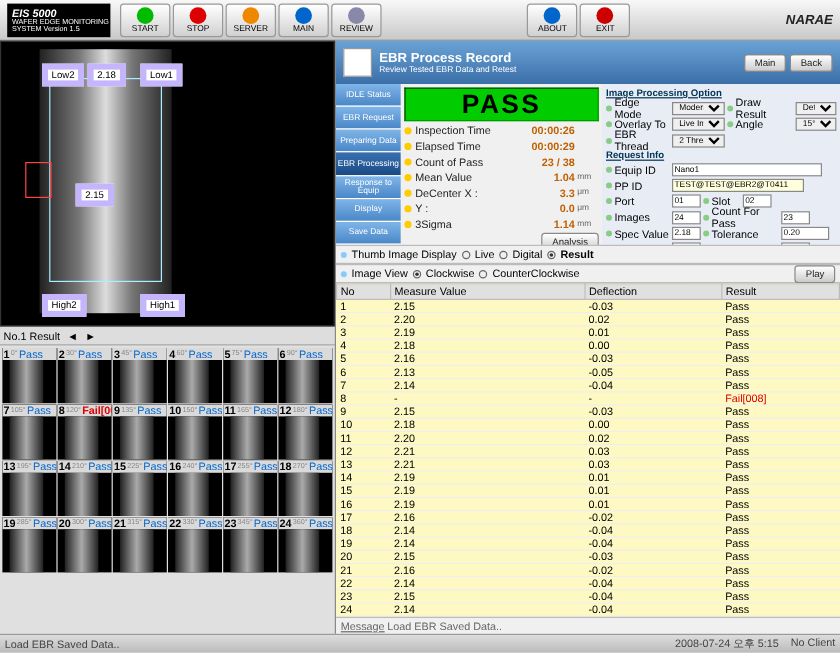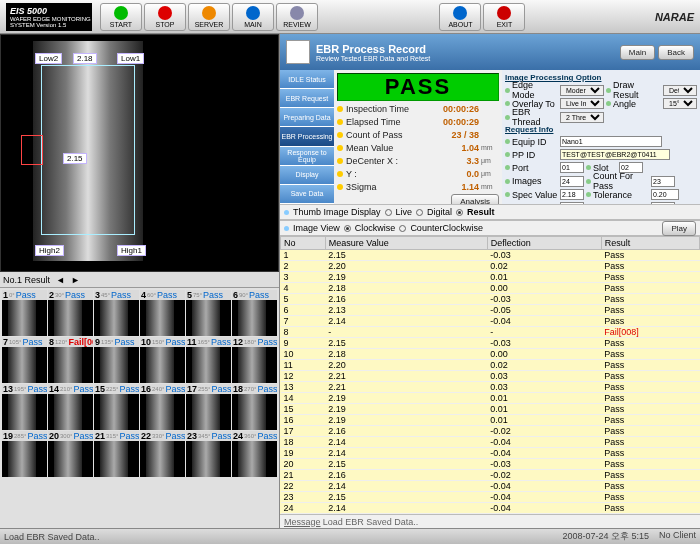--- a/index.html
+++ b/index.html
@@ -8,21 +8,21 @@
 .logo-box { width:86px; height:28px; background:#000; color:#fff; font-style:italic; font-weight:bold; font-size:12px; display:flex; flex-direction:column; justify-content:center; padding-left:4px; }
 .logo-sub { font-size:6px; font-style:normal; font-weight:normal; }
 .tb-btns { display:flex; gap:2px; margin-left:8px; }
 .tb-btn { width:42px; height:28px; background:linear-gradient(#fff,#d0d0d0); border:1px solid #999; border-radius:3px; display:flex; flex-direction:column; align-items:center; justify-content:center; font-size:7px; cursor:pointer; }
 .tb-btn .ic { width:14px; height:14px; border-radius:50%; margin-bottom:1px; }
 .narae { margin-left:auto; font-size:11px; font-weight:bold; font-style:italic; color:#222; }
 .content { display:flex; height:494px; }
 .left { width:310px; display:flex; flex-direction:column; }
 .main-img { height:238px; background:#000; position:relative; border:1px solid #333; }
 .wafer { position:absolute; left:32px; top:6px; width:110px; height:220px; background:linear-gradient(90deg,#222 0%,#777 30%,#ddd 50%,#777 70%,#222 100%); }
-.callout { position:absolute; background:#fff; padding:0 3px; font-size:8px; border:1px solid #c4b5fd; }
+.callout { position:absolute; background:#fff; padding:0 3px; font-size:8px; border:5px solid #c4b5fd; }
 .ruler { position:absolute; border:1px solid #aef; }
 .img-ctrl { height:16px; background:#ddd; display:flex; align-items:center; padding:0 3px; font-size:8px; border-bottom:1px solid #999; }
 .thumbs { flex:1; background:#e0e0e0; overflow:hidden; padding:2px; }
 .trow { display:flex; height:46px; margin-bottom:1px; gap:1px; }
 .thumb { flex:1; background:#000; position:relative; overflow:hidden; }
 .thumb-hdr { position:absolute; top:0; left:0; right:0; height:10px; background:rgba(230,230,230,0.95); font-size:7px; padding:0 1px; display:flex; gap:1px; align-items:center; }
 .thumb-hdr .res.pass { color:#06c; }
 .thumb-hdr .res.fail { color:#d00; font-weight:bold; }
 .thumb-hdr .deg { color:#888; font-size:6px; }
 .thumb-img { position:absolute; top:10px; bottom:0; left:6px; width:28px; background:linear-gradient(90deg,#222,#aaa,#222); }
@@ -402,21 +402,21 @@
           </div>
         <div class="orow">
             <span class="bul"></span>
             <span class="lab">EBR Thread</span>
             <select style="width:44px;"><option>2 Thread</option></select>
           </div>
         <div class="hdr">Request Info</div>
         <div class="orow">
             <span class="bul"></span>
             <span class="lab">Equip ID</span>
-            <input style="width: 102px;" value="Nano1">
+            <input style="width: 125px;" value="Nano1">
           </div>
         <div class="orow">
             <span class="bul"></span>
             <span class="lab">PP ID</span>
             <input style="width: 110px; background: rgb(255, 255, 221);" value="TEST@TEST@EBR2@T0411">
           </div>
         <div class="orow">
             <span class="bul"></span>
             <span class="lab">Port</span>
             <input style="width: 24px;" value="01">
@@ -431,21 +431,21 @@
             <span class="bul"></span>
             <span class="lab" style="width:56px">Count For Pass</span>
             <input style="width: 24px;" value="23">
           </div>
         <div class="orow">
             <span class="bul"></span>
             <span class="lab">Spec Value</span>
             <input style="width: 24px;" value="2.18">
             <span class="bul"></span>
             <span class="lab" style="width:56px">Tolerance</span>
-            <input style="width: 28px;" value="0.20">
+            <input style="width: 40px;" value="0.20">
           </div>
         <div class="orow">
             <span class="bul"></span>
             <span class="lab">Bevel Size</span>
             <input style="width: 24px;" value="0.35">
             <span class="bul"></span>
             <span class="lab" style="width:56px">WindowSize</span>
             <input style="width: 24px;" value="0.50">
           </div>
         <div class="retest-row">

